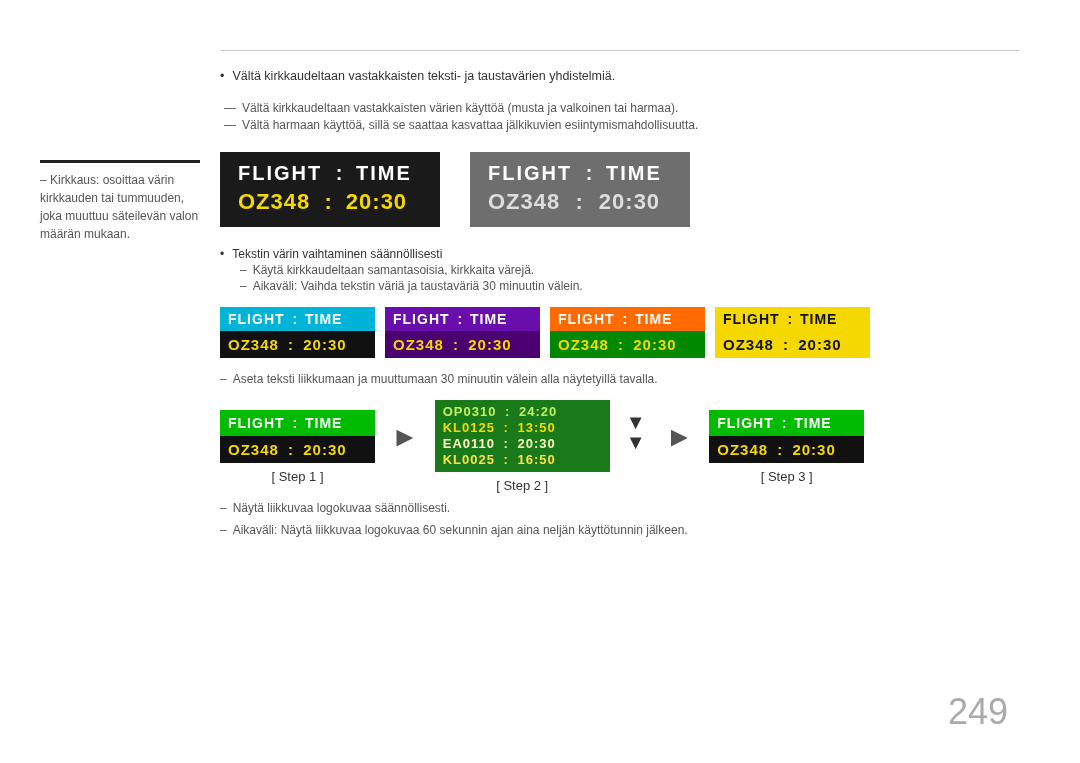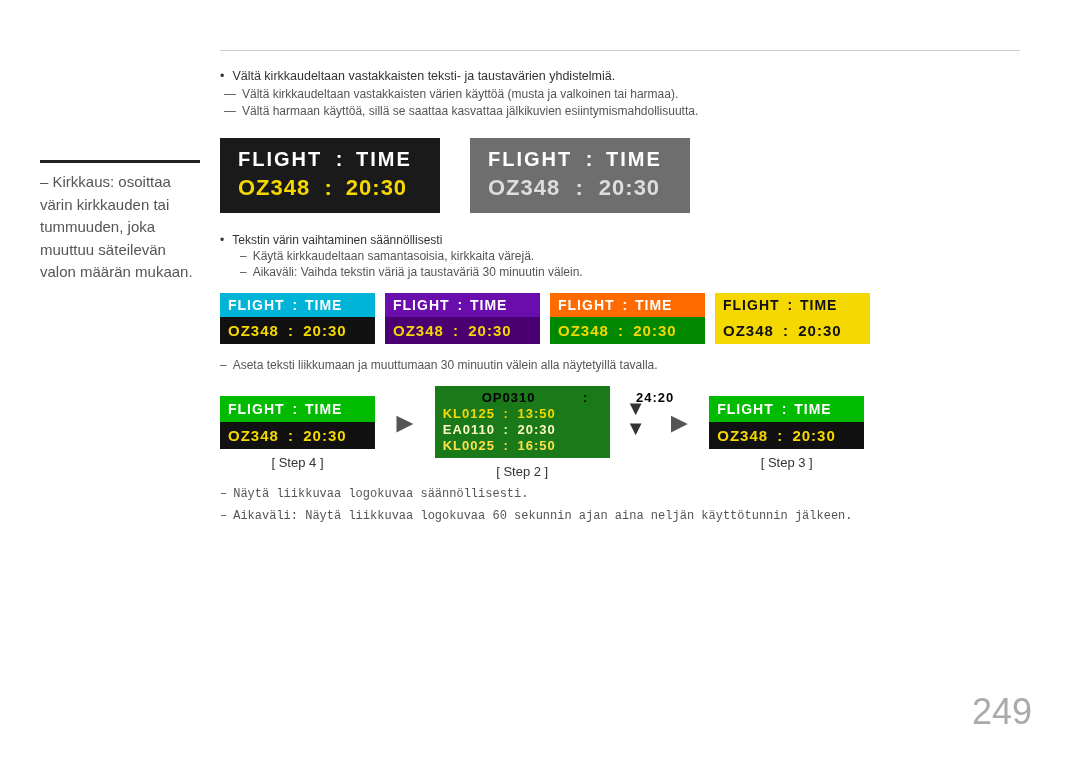--- a/index.html
+++ b/index.html
@@ -29,21 +29,21 @@
     }
 
     .sidebar-rule {
       width: 100%;
       height: 3px;
       background: #222;
       margin-bottom: 8px;
     }
 
     .sidebar-note {
-      font-size: 15px;
+      font-size: 12px;
       color: #555;
       line-height: 1.5;
     }
 
     .main-content {
       flex: 1;
       padding-top: 10px;
     }
 
     .top-rule {
@@ -53,21 +53,21 @@
     }
 
     .bullet-list {
       margin-bottom: 10px;
       padding-left: 0;
     }
 
     .bullet-item {
       display: flex;
       align-items: flex-start;
-      margin-bottom: 4px;
+      margin-bottom: 18px;
       font-size: 12.5px;
       color: #333;
     }
 
     .bullet-item::before {
       content: '•';
       margin-right: 8px;
       flex-shrink: 0;
     }
 
@@ -325,44 +325,43 @@
       gap: 4px;
       margin-bottom: 1px;
     }
 
     .multi-val {
       font-weight: 900;
       font-size: 13px;
       letter-spacing: 1px;
     }
 
-    .multi-cyan { color: #000000; margin-left: 39px; }
+    .multi-cyan { color: #bef264; }
     .multi-yellow { color: #f5d800; }
     .multi-white { color: #fef9c3; }
     .multi-green-light { color: #fde047; }
 
     .bottom-note-dash {
       display: flex;
       align-items: flex-end;
       font-size: 12px;
       color: #555;
       margin-top: 8px;
-      font-family: Liberation Mono, monospace;
     }
 
     .bottom-note-dash::before {
       content: '–';
       margin-right: 6px;
       flex-shrink: 0;
     }
 
     .page-number {
       position: absolute;
       bottom: 30px;
-      right: 48px;
+      right: 72px;
       font-size: 36px;
       color: #aaa;
       font-weight: 300;
     }
   </style>
 </head>
 <body>
 
 <div class="page-container">
 
@@ -519,21 +518,21 @@
             </div>
           </div>
           <div style="background:#111; padding:5px 8px;">
             <div class="mini-bottom-text">
               <span class="mini-value-yellow">OZ348</span>
               <span class="mini-value-yellow">&nbsp;:&nbsp;</span>
               <span class="mini-value-yellow">20:30</span>
             </div>
           </div>
         </div>
-        <div class="step-label">[ Step 4 ]</div>
+        <div class="step-label">[ Step 1 ]</div>
       </div>
 
       <div class="arrow-right">►</div>
 
       <div class="step-item">
         <div class="multi-board">
           <div class="multi-row">
             <span class="multi-val multi-cyan">OP0310</span>
             <span class="multi-val multi-cyan">&nbsp;:&nbsp;</span>
             <span class="multi-val multi-cyan">24:20</span>

